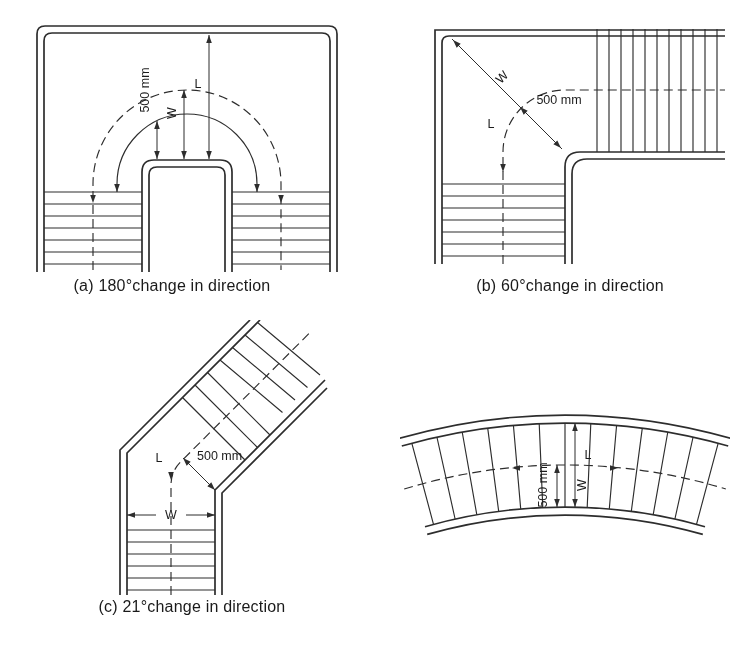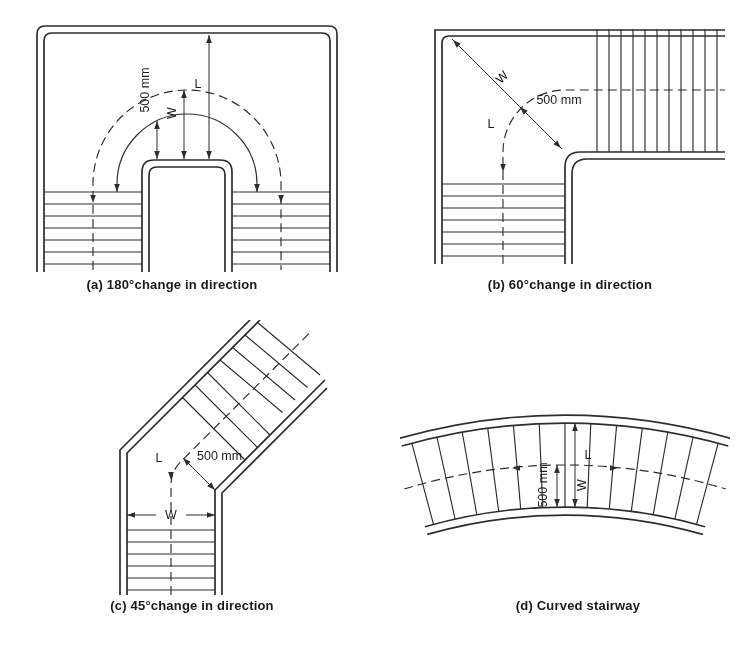--- a/index.html
+++ b/index.html
@@ -1,19 +1,19 @@
 <!DOCTYPE html>
 <html><head>
 <meta charset="utf-8">
 <style>
   html,body{margin:0;padding:0;background:#ffffff;}
   #stage{position:relative;width:750px;height:658px;background:#ffffff;overflow:hidden;
          font-family:"Liberation Sans",sans-serif;}
   .panel{position:absolute;}
-  .caption{position:absolute;text-align:center;font-weight:bold;font-size:13px;color:#1a1a1a;
+  .caption{position:absolute;text-align:center;font-weight:normal;font-size:16px;color:#1a1a1a;
            letter-spacing:.2px;}
   .wall{fill:none;stroke:#2d2d2d;stroke-width:1.7;}
   .tread{fill:none;stroke:#2d2d2d;stroke-width:1.15;}
   .dash{fill:none;stroke:#2d2d2d;stroke-width:1.15;stroke-dasharray:9 5;}
   .solidline{fill:none;stroke:#2d2d2d;stroke-width:1.15;}
   .dim{fill:none;stroke:#2d2d2d;stroke-width:1;}
   .arw{fill:#2d2d2d;stroke:none;}
   .lbl{font-family:"Liberation Sans",sans-serif;font-size:12.5px;fill:#1c1c1c;}
 </style>
 </head>
@@ -124,21 +124,21 @@
     <g>
       <text class="lbl" x="84" y="142" text-anchor="middle">L</text>
     </g>
     <g>
       <path class="dim" d="M52 195 H81 M111 195 H140"></path>
       <polygon class="arw" points="52,195 60,192.2 60,197.8"></polygon>
       <polygon class="arw" points="140,195 132,192.2 132,197.8"></polygon>
       <text class="lbl" x="96" y="199" text-anchor="middle">W</text>
     </g>
   </svg>
-  <div class="caption" style="left:42px;top:598px;width:300px;">(c) 45°change in direction</div>
+  <div class="caption" style="left:42px;top:598px;width:300px;">(c) 21°change in direction</div>
 
   <svg class="panel" style="left:400px;top:395px;" width="330" height="190" viewBox="0 0 330 190">
     <g>
       <path class="wall" d="M-0.4 43.3 A600 600 0 0 1 330.4 43.3"></path>
       <path class="wall" d="M1.8 51 A592 592 0 0 1 328.2 51"></path>
     </g>
     <g>
       <path class="wall" d="M25 131.7 A508 508 0 0 1 305 131.7"></path>
       <path class="wall" d="M27.2 139.4 A500 500 0 0 1 302.8 139.4"></path>
     </g>
@@ -159,15 +159,14 @@
       <polygon class="arw" points="157,112 154.2,104 159.8,104"></polygon>
       <text class="lbl" x="147" y="90" text-anchor="middle" transform="rotate(-90 147 90)">500 mm</text>
     </g>
     <g>
       <path class="dim" d="M175 28 V112"></path>
       <polygon class="arw" points="175,28 172.2,36 177.8,36"></polygon>
       <polygon class="arw" points="175,112 172.2,104 177.8,104"></polygon>
       <text class="lbl" x="186" y="90" text-anchor="middle" transform="rotate(-90 186 90)">W</text>
     </g>
   </svg>
-  <div class="caption" style="left:428px;top:598px;width:300px;">(d) Curved stairway</div>
 
 </div>
 
 </body></html>

